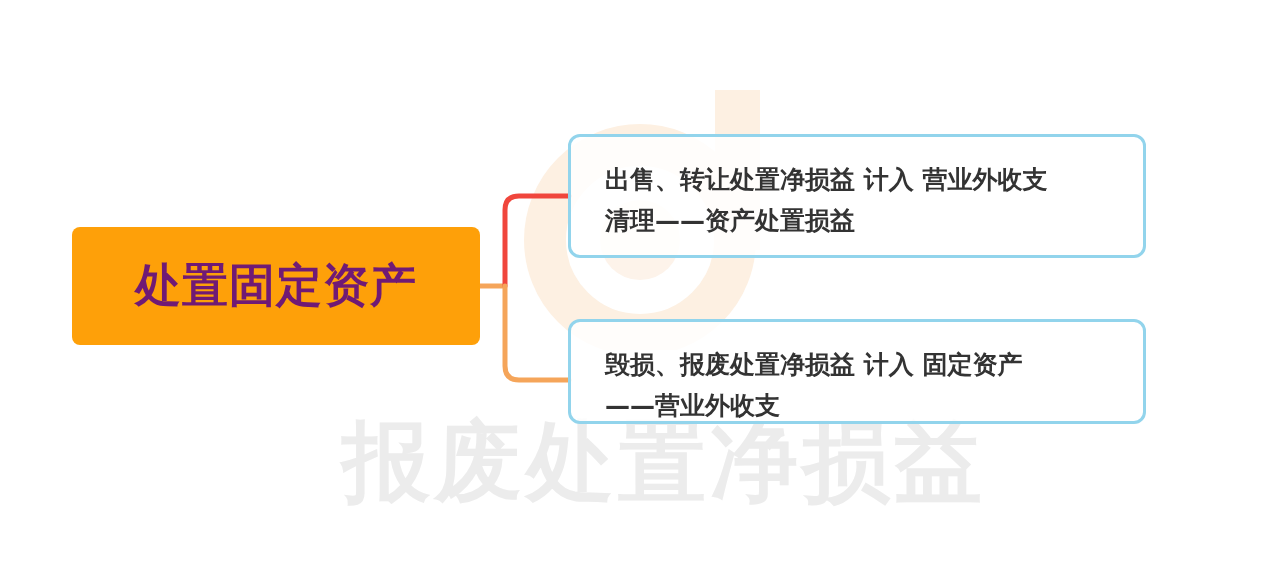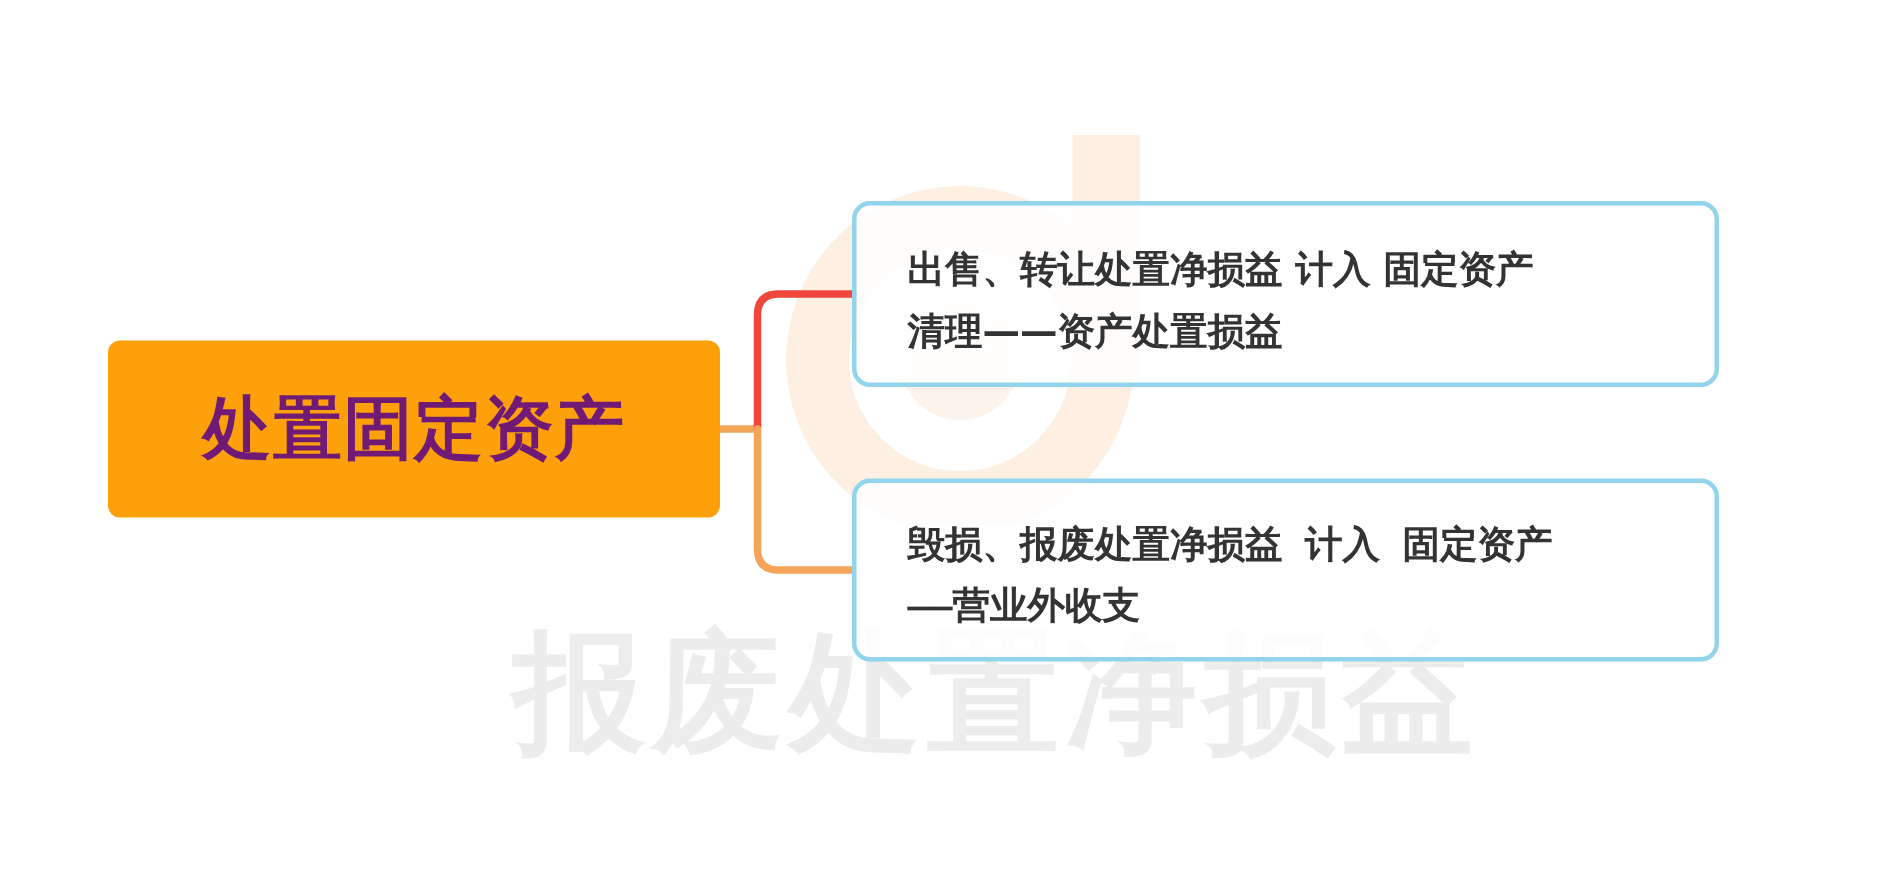--- a/index.html
+++ b/index.html
@@ -28,21 +28,21 @@
     }
     .connectors { position: absolute; left: 0; top: 0; width: 1267px; height: 581px; pointer-events: none; }
     .child-node {
       position: absolute; left: 568px; width: 578px;
       background: rgba(255,255,255,0.85);
       border: 3px solid #92d4ec; border-radius: 12px;
       box-sizing: border-box;
       padding: 22px 34px;
     }
     .child-1 { top: 134px; height: 124px; }
-    .child-2 { top: 319px; height: 122px; font-family: Liberation Mono, monospace; }
+    .child-2 { top: 319px; height: 105px; }
     .child-label {
       font-size: 25px; font-weight: bold; color: #333333; line-height: 41px;
     }
   </style>
 </head>
 <body>
 
 <svg class="watermark-logo" viewBox="0 0 260 260">
   <circle cx="120" cy="150" r="95" fill="none" stroke="#fdf0e2" stroke-width="42"></circle>
   <circle cx="120" cy="150" r="40" fill="#fdf3ea"></circle>
@@ -55,20 +55,20 @@
   <path d="M480 286 L505 286" stroke="#f5a55a" stroke-width="5" fill="none"></path>
   <path d="M505 286 L505 210 Q505 196 519 196 L569 196" stroke="#f0463c" stroke-width="5" fill="none" stroke-linecap="round"></path>
   <path d="M505 286 L505 366 Q505 380 519 380 L569 380" stroke="#f5a55a" stroke-width="5" fill="none" stroke-linecap="round"></path>
 </svg>
 
 <div class="root-node">
   <span class="root-label">处置固定资产</span>
 </div>
 
 <div class="child-node child-1">
-  <div class="child-label">出售、转让处置净损益 计入 固定资产</div>
+  <div class="child-label">出售、转让处置净损益 计入 营业外收支</div>
   <div class="child-label">清理——资产处置损益</div>
 </div>
 
 <div class="child-node child-2">
   <div class="child-label">毁损、报废处置净损益 计入 固定资产</div>
   <div class="child-label">——营业外收支</div>
 </div>
 
 </body></html>

